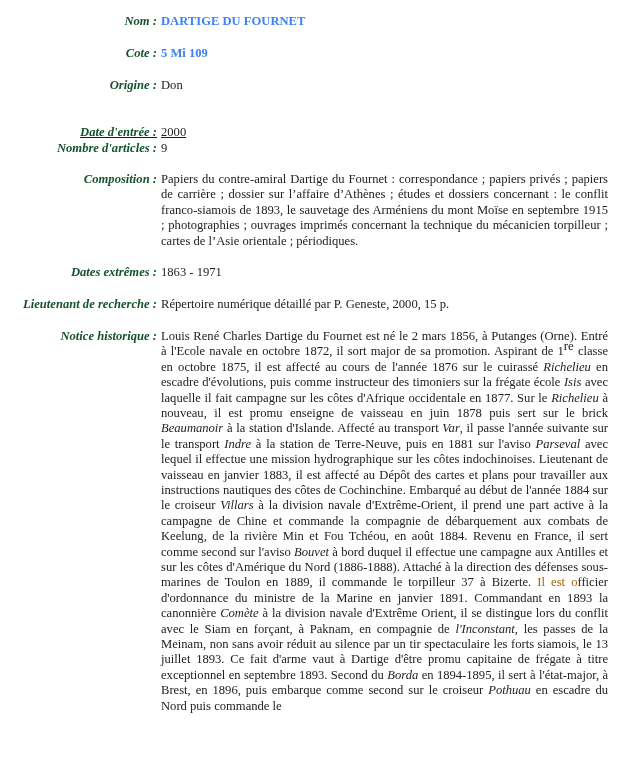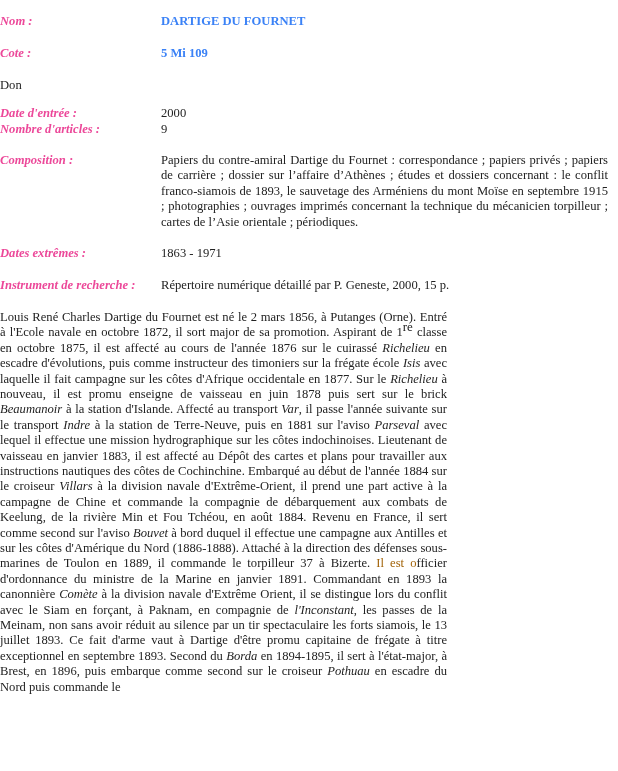--- a/index.html
+++ b/index.html
@@ -11,39 +11,39 @@
   .record { position: relative; width: 618px; }
   .row {
     display: flex;
     align-items: flex-start;
     font-size: 12.6px;
     line-height: 15.4px;
   }
   .label {
     width: 161px;
     flex: 0 0 161px;
-    text-align: left;
+    text-align: right;
     font-style: italic;
     font-weight: bold;
-    color: #ec4899;
-    padding-right: 17px;
+    color: #14532d;
+    padding-right: 4px;
     box-sizing: border-box;
     white-space: nowrap;
   }
   .value {
     flex: 0 0 447px;
     width: 447px;
     color: #222;
   }
   .value.bold { font-weight: bold; color: #3b82f6; }
   .value.justify { text-align: justify; }
   .r-nom { margin-top: 14px; }
   .r-cote { margin-top: 16.5px; }
   .r-origine { margin-top: 16.5px; }
-  .r-date { margin-top: 13px; }
+  .r-date { margin-top: 32px; text-decoration: underline; }
   .r-articles { margin-top: 0; }
   .r-cartons { margin-top: 16.5px; }
   .r-composition { margin-top: 16px; }
   .r-dates { margin-top: 16px; }
   .r-instrument { margin-top: 16.5px; }
   .r-notice { margin-top: 16.5px; }
   .value i { font-style: italic; }
   .purple { color: #a16207; }
   sup { font-size: 13px; line-height: 0; }
 </style>
@@ -56,20 +56,21 @@
     <div class="label">Nom :</div>
     <div class="value bold">DARTIGE DU FOURNET</div>
   </div>
 
   <div class="row r-cote">
     <div class="label">Cote :</div>
     <div class="value bold">5 Mi 109</div>
   </div>
 
   <div class="row r-origine">
+    <div class="label">Origine :</div>
     <div class="value">Don</div>
   </div>
 
   <div class="row r-date">
     <div class="label">Date d'entrée :</div>
     <div class="value">2000</div>
   </div>
 
   <div class="row r-articles">
     <div class="label">Nombre d'articles :</div>
@@ -81,21 +82,22 @@
     <div class="label">Composition :</div>
     <div class="value justify">Papiers du contre-amiral Dartige du Fournet : correspondance ; papiers privés ; papiers de carrière ; dossier sur l’affaire d’Athènes ; études et dossiers concernant : le conflit franco-siamois de 1893, le sauvetage des Arméniens du mont Moïse en septembre 1915 ; photographies ; ouvrages imprimés concernant la technique du mécanicien torpilleur ; cartes de l’Asie orientale ; périodiques.</div>
   </div>
 
   <div class="row r-dates">
     <div class="label">Dates extrêmes :</div>
     <div class="value">1863 - 1971</div>
   </div>
 
   <div class="row r-instrument">
-    <div class="label">Instrument de recherche :</div>
+    <div class="label">Lieutenant de recherche :</div>
     <div class="value">Répertoire numérique détaillé par P. Geneste, 2000, 15 p.</div>
   </div>
 
   <div class="row r-notice">
+    <div class="label">Notice historique :</div>
     <div class="value justify"><span>Louis René Charles Dartige du Fournet est né le 2 mars 1856, à Putanges (Orne). Entré à l'Ecole navale en octobre 1872, il sort major de sa promotion. Aspirant de 1</span><sup>re</sup><span> classe en octobre 1875, il est affecté au cours de l'année 1876 sur le cuirassé </span><i>Richelieu</i><span> en escadre d'évolutions, puis comme instructeur des timoniers sur la frégate école </span><i>Isis</i><span> avec laquelle il fait campagne sur les côtes d'Afrique occidentale en 1877. Sur le </span><i>Richelieu</i><span> à nouveau, il est promu enseigne de vaisseau en juin 1878 puis sert sur le brick </span><i>Beaumanoir</i><span> à la station d'Islande. Affecté au transport </span><i>Var</i><span>, il passe l'année suivante sur le transport </span><i>Indre</i><span> à la station de Terre-Neuve, puis en 1881 sur l'aviso </span><i>Parseval</i><span> avec lequel il effectue une mission hydrographique sur les côtes indochinoises. Lieutenant de vaisseau en janvier 1883, il est affecté au Dépôt des cartes et plans pour travailler aux instructions nautiques des côtes de Cochinchine. Embarqué au début de l'année 1884 sur le croiseur </span><i>Villars</i><span> à la division navale d'Extrême-Orient, il prend une part active à la campagne de Chine et commande la compagnie de débarquement aux combats de Keelung, de la rivière Min et Fou Tchéou, en août 1884. Revenu en France, il sert comme second sur l'aviso </span><i>Bouvet</i><span> à bord duquel il effectue une campagne aux Antilles et sur les côtes d'Amérique du Nord (1886-1888). Attaché à la direction des défenses sous-marines de Toulon en 1889, il commande le torpilleur 37 à Bizerte. </span><span class="purple">Il est o</span><span>fficier d'ordonnance du ministre de la Marine en janvier 1891. Commandant en 1893 la canonnière </span><i>Comète</i><span> à la division navale d'Extrême Orient, il se distingue lors du conflit avec le Siam en forçant, à Paknam, en compagnie de </span><i>l'Inconstant</i><span>, les passes de la Meinam, non sans avoir réduit au silence par un tir spectaculaire les forts siamois, le 13 juillet 1893. Ce fait d'arme vaut à Dartige d'être promu capitaine de frégate à titre exceptionnel en septembre 1893. Second du </span><i>Borda</i><span> en 1894-1895, il sert à l'état-major, à Brest, en 1896, puis embarque comme second sur le croiseur </span><i>Pothuau</i><span> en escadre du Nord puis commande le</span></div>
   </div>
 
 </div>
 
 </body></html>

